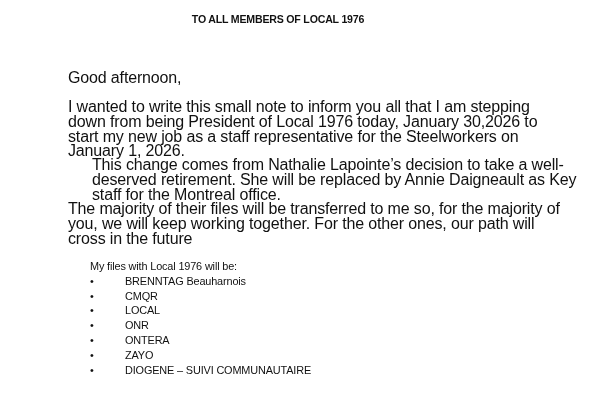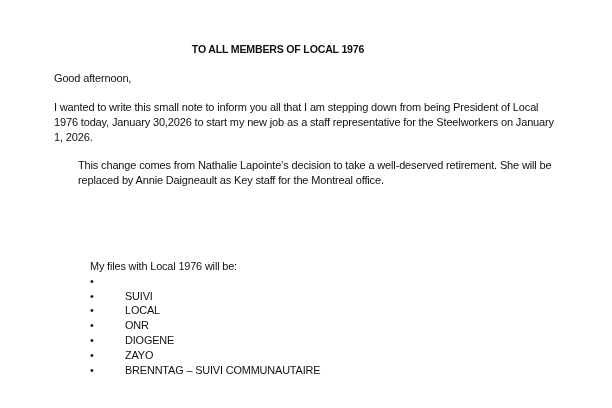--- a/index.html
+++ b/index.html
@@ -1,21 +1,21 @@
 <!DOCTYPE html>
 <html><head>
 <meta charset="utf-8">
 <style>
   html, body { margin: 0; padding: 0; background: #ffffff; }
   body { width: 612px; height: 408px; overflow: hidden; position: relative;
          font-family: "Liberation Sans", sans-serif; color: #111111; }
   .page { position: absolute; left: 0; top: 0; width: 612px; height: 408px; background: #fff; }
-  .title { position: absolute; top: 43px; left: 0; width: 556px; text-align: center;
+  .title { position: absolute; top: 13px; left: 0; width: 556px; text-align: center;
            font-weight: bold; font-size: 10.6px; letter-spacing: -0.2px; }
-  .block { position: absolute; left: 54px; width: 500px; font-size: 11px; line-height: 14.8px;
+  .block { position: absolute; left: 68px; width: 500px; font-size: 16px; line-height: 14.8px;
            letter-spacing: -0.15px; }
   .p-greet { top: 71px; }
   .p1 { top: 100px; }
   .p2 { top: 158px; margin-left: 24px; }
   .p3 { top: 202px; }
   .files { position: absolute; left: 90px; top: 259px; font-size: 10.9px; line-height: 14.8px; letter-spacing: -0.15px; }
   .files .item { position: relative; height: 14.8px; }
   .files .bullet { position: absolute; left: 0; top: 0; }
   .files .label { position: absolute; left: 35px; top: 0; white-space: nowrap; }
   .list-items { margin-top: 0; }
@@ -24,49 +24,51 @@
 </head>
 <body>
 
 <div class="page">
   <div class="title">TO ALL MEMBERS OF LOCAL 1976</div>
 
   <div class="block p-greet">Good afternoon,</div>
 
   <div class="block p1">I wanted to write this small note to inform you all that I am stepping down from being President of Local 1976 today, January 30,2026 to start my new job as a staff representative for the Steelworkers on January 1, 2026.</div>
   <div class="block p2">This change comes from Nathalie Lapointe’s decision to take a well-deserved retirement. She will be replaced by Annie Daigneault as Key staff for the Montreal office.</div>
+  <div class="block p3">The majority of their files will be transferred to me so, for the majority of you, we will keep working together. For the other ones, our path will cross in the future</div>
 
   <div class="files">
     <div class="item">
       <span>My files with Local 1976 will be:</span>
     </div>
     <div class="list-items">
       <div class="item">
         <span class="bullet">•</span>
+        <span class="label">BRENNTAG Beauharnois</span>
       </div>
       <div class="item">
         <span class="bullet">•</span>
-        <span class="label">SUIVI</span>
+        <span class="label">CMQR</span>
       </div>
       <div class="item">
         <span class="bullet">•</span>
         <span class="label">LOCAL</span>
       </div>
       <div class="item">
         <span class="bullet">•</span>
         <span class="label">ONR</span>
       </div>
       <div class="item">
         <span class="bullet">•</span>
-        <span class="label">DIOGENE</span>
+        <span class="label">ONTERA</span>
       </div>
       <div class="item">
         <span class="bullet">•</span>
         <span class="label">ZAYO</span>
       </div>
       <div class="item">
         <span class="bullet">•</span>
-        <span class="label">BRENNTAG – SUIVI COMMUNAUTAIRE</span>
+        <span class="label">DIOGENE – SUIVI COMMUNAUTAIRE</span>
       </div>
     </div>
   </div>
 
 </div>
 
 </body></html>

